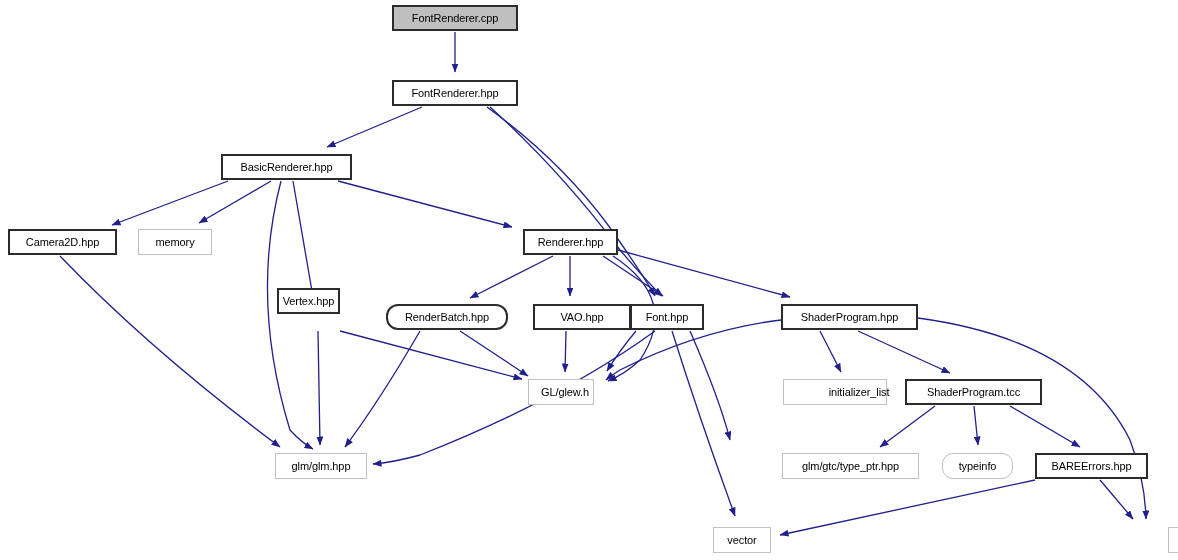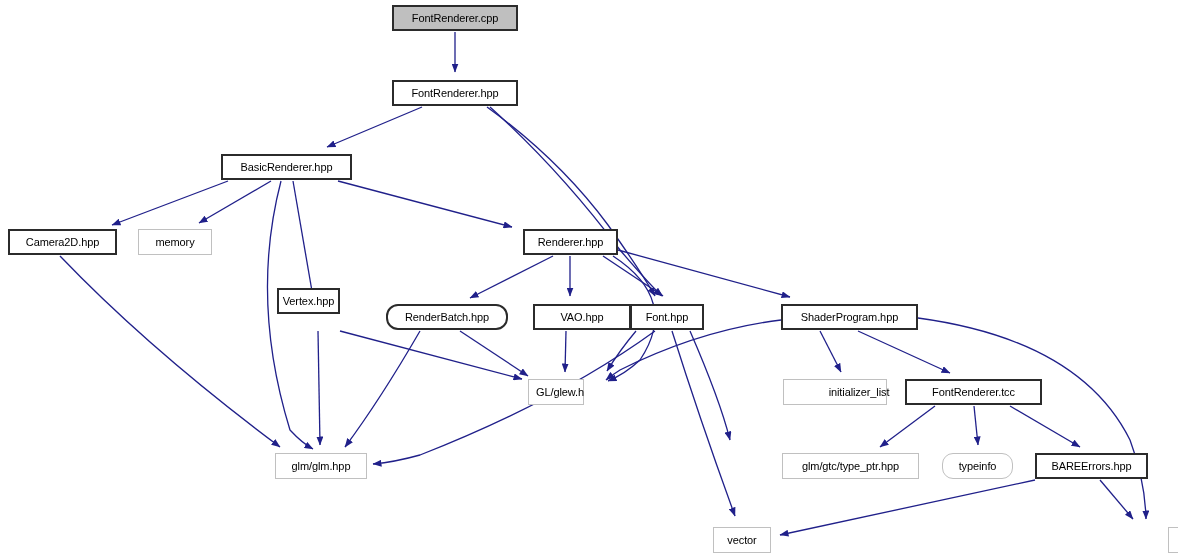--- a/index.html
+++ b/index.html
@@ -124,28 +124,28 @@
     </div>
     <div class="node local" style="left: 533px; top: 304px; width: 98px;">
       <span class="node-label">VAO.hpp</span>
     </div>
     <div class="node local" style="left: 630px; top: 304px; width: 74px;">
       <span class="node-label">Font.hpp</span>
     </div>
     <div class="node local" style="left: 781px; top: 304px; width: 137px;">
       <span class="node-label">ShaderProgram.hpp</span>
     </div>
-    <div class="node system" style="left: 528px; top: 379px; width: 56px; padding-left: 8px;">
+    <div class="node system" style="left: 528px; top: 379px; width: 66px; padding-left: 8px;">
       <span class="node-label">GL/glew.h</span>
     </div>
     <div class="node system" style="left: 783px; top: 379px; width: 104px; padding-left: 48px;">
       <span class="node-label">initializer_list</span>
     </div>
     <div class="node local" style="left: 905px; top: 379px; width: 137px;">
-      <span class="node-label">FontRenderer.tcc</span>
+      <span class="node-label">ShaderProgram.tcc</span>
     </div>
     <div class="node system" style="left: 275px; top: 453px; width: 92px; text-align: right;">
       <span class="node-label">glm/glm.hpp</span>
     </div>
     <div class="node system" style="left: 782px; top: 453px; width: 137px;">
       <span class="node-label">glm/gtc/type_ptr.hpp</span>
     </div>
     <div class="node system" style="left: 942px; top: 453px; width: 71px; border-radius: 11px;">
       <span class="node-label">typeinfo</span>
     </div>

